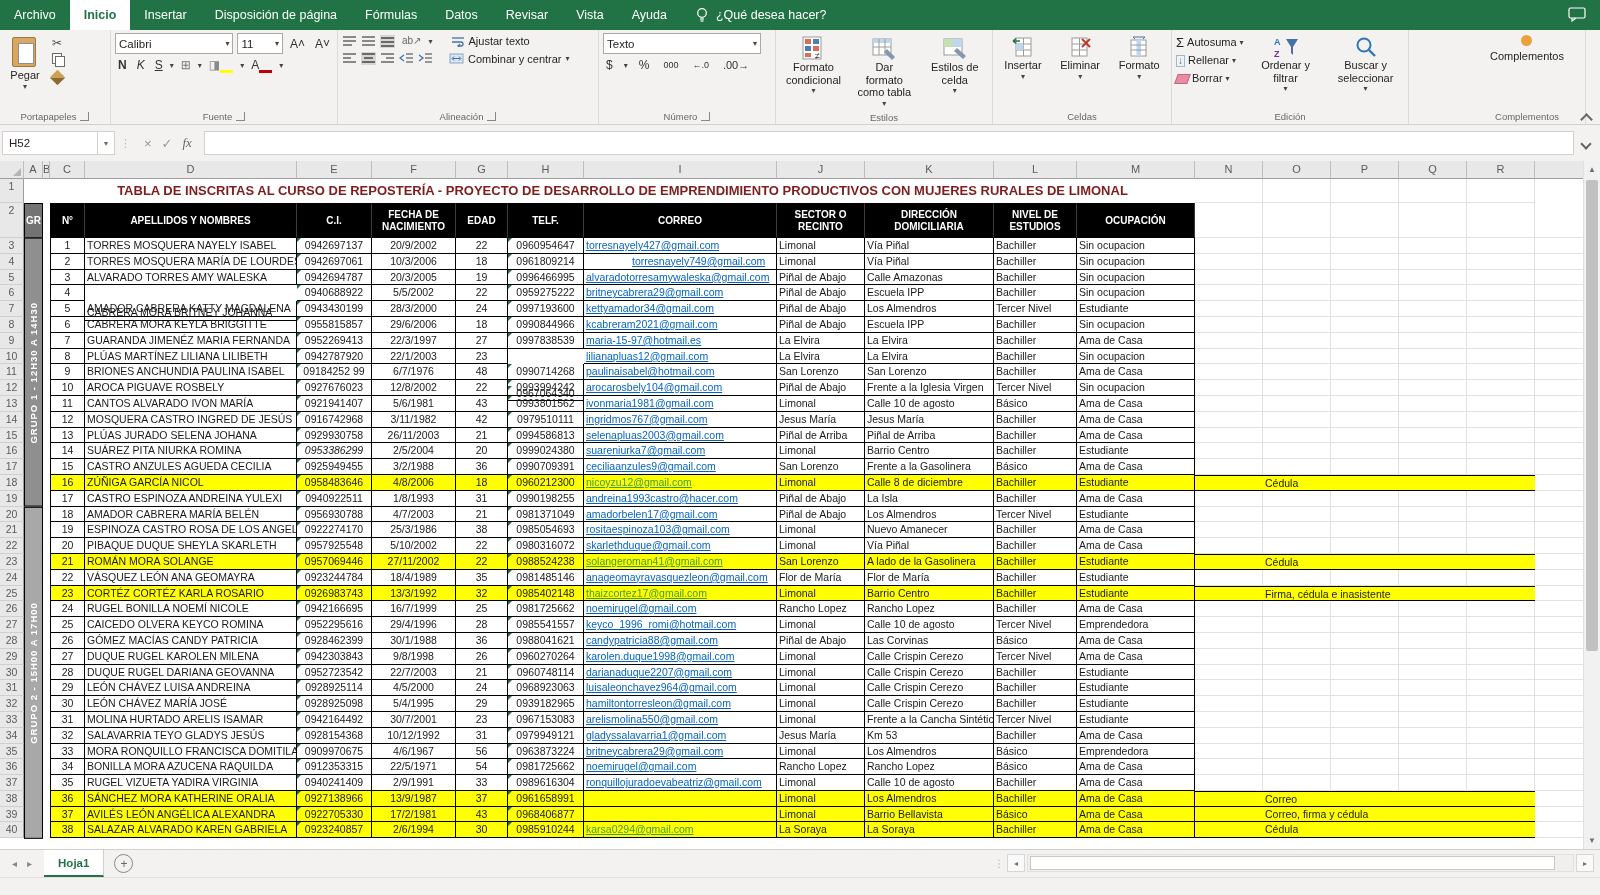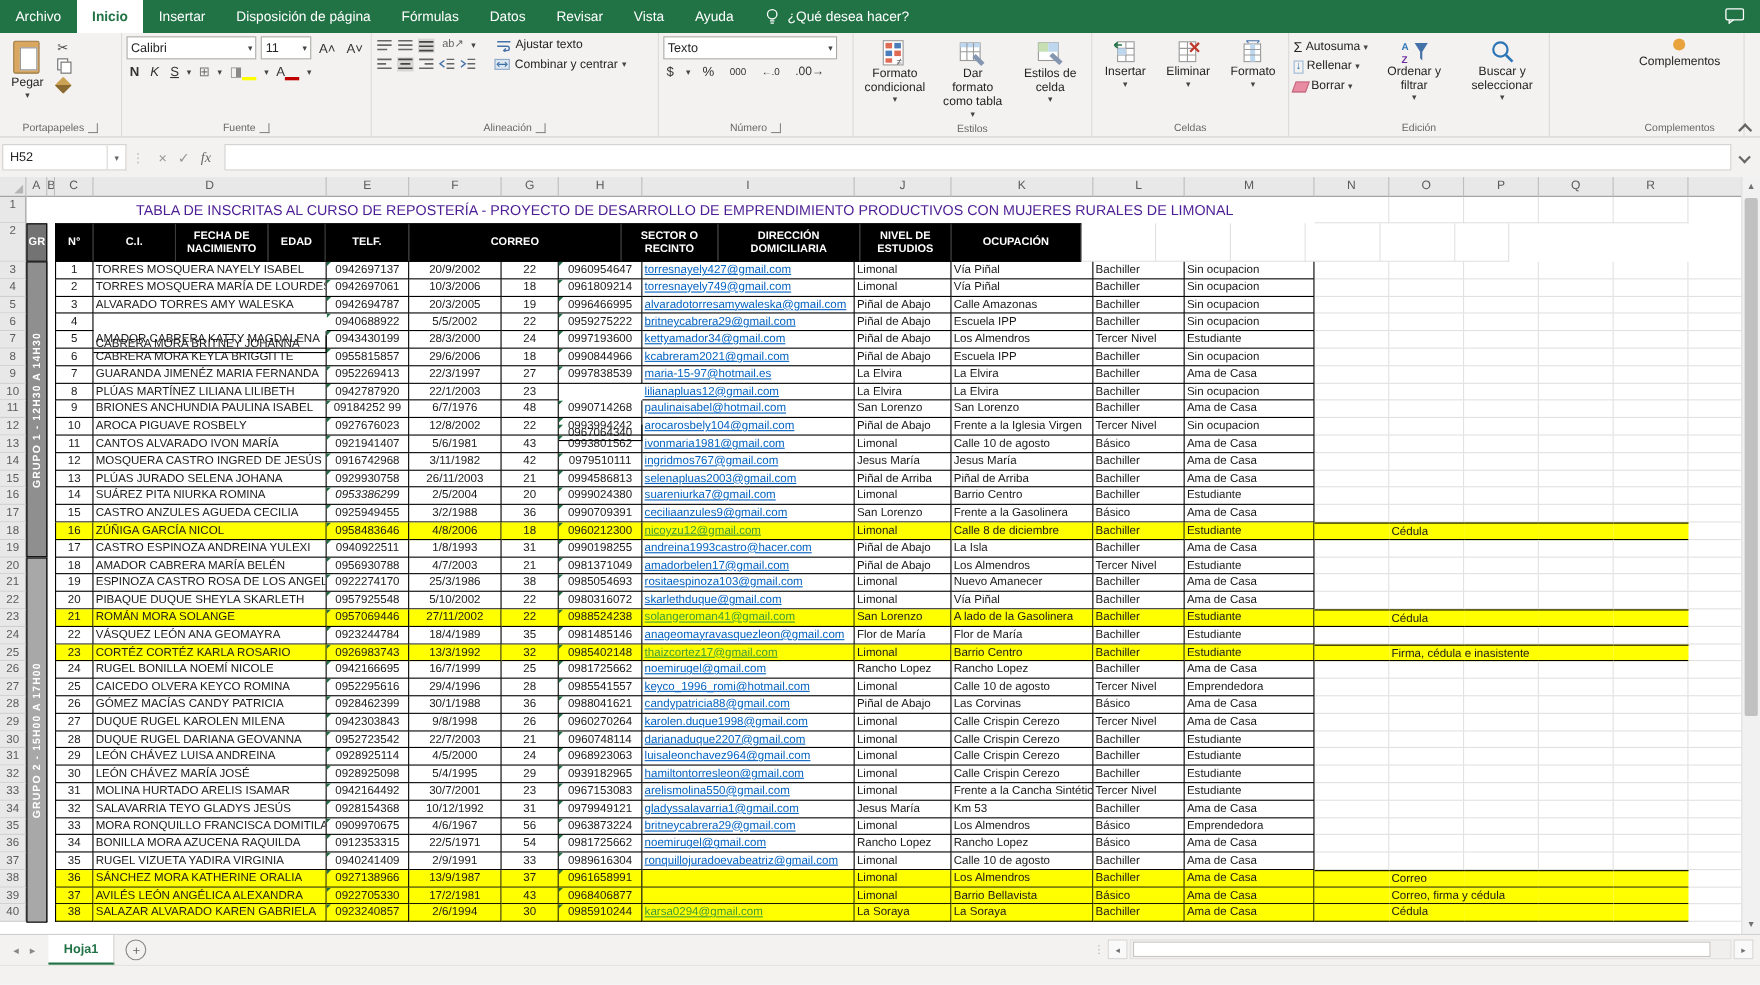--- a/index.html
+++ b/index.html
@@ -54,21 +54,21 @@
   .colhdr{box-sizing:border-box;font-size:11px;color:#5b5b5b;text-align:center;border-right:1px solid #bdbdbd;border-bottom:1px solid #9d9d9d;line-height:17px;flex:0 0 auto;overflow:hidden;}
   .corner{position:relative;background:#e8e8e8;}
   .corner::after{content:"";position:absolute;right:2px;bottom:2px;border-left:8px solid transparent;border-bottom:8px solid #b5b5b5;}
   .rowhdr{box-sizing:border-box;background:#e8e8e8;font-size:10.5px;color:#5b5b5b;text-align:center;border-right:1px solid #9d9d9d;border-bottom:1px solid #cfcfcf;flex:0 0 auto;}
   .tbl{border-right:1px solid #000;border-bottom:1px solid #000;}
   .tbl-left{border-left:1px solid #000;}
   .hdr2{background:#000;color:#fff;font-weight:bold;font-size:10px;display:flex;align-items:center;justify-content:center;text-align:center;white-space:normal;line-height:1.12;border-right:1px solid #3c3c3c;border-bottom:1px solid #000;border-top:1px solid #000;padding:0 1px;}
   .grcell{border-left:1px solid #000;border-right:1px solid #000;}
   .ghost{border-right:1px solid #e1e1e1;border-bottom:1px solid #e1e1e1;}
   .c-center{text-align:center;}
-  .title-cell{font-size:13px;font-weight:normal;display:flex;align-items:center;justify-content:center;color:#4c1d95;text-align:right;}
+  .title-cell{font-size:13px;font-weight:bold;display:flex;align-items:center;justify-content:center;color:#7f1d1d;text-align:right;}
   .emaillink{text-decoration:underline;cursor:pointer;}
   .errtri{position:relative;}
   .errtri::before{content:"";position:absolute;left:0;top:0;border-top:4px solid #1e7145;border-right:4px solid transparent;}
   .hl{background:#ffff00;}
   .hl-bot{border-bottom:1px solid #000 !important;}
   .hl-top{border-top:1px solid #000;}
   .note-cell{overflow:visible;position:relative;z-index:2;}
   .gr-overlay{position:absolute;display:flex;align-items:center;justify-content:center;color:#fff;font-weight:bold;font-size:9.5px;letter-spacing:1px;writing-mode:vertical-rl;transform:rotate(180deg);border:1px solid #000;box-sizing:border-box;}
 
   
@@ -500,20 +500,21 @@
           <div class="cell ghost" style="width: 68px;"></div>
           <div class="cell ghost" style="width: 68px;"></div>
           <div class="cell ghost" style="width: 68px;"></div>
           <div class="cell" style="width: 49px;"></div>
         </div>
         <div class="grow" style="height: 35px;">
           <div class="cell rowhdr" style="width: 24px;">2</div>
           <div class="cell hdr2 grcell" style="width: 19px; background: rgb(115, 115, 115); border-right: 1px solid rgb(0, 0, 0);">GR</div>
           <div class="cell" style="width: 7px;"></div>
           <div class="cell hdr2 tbl-left" style="width: 35px;">N°</div>
+          <div class="cell hdr2" style="width: 212px;">APELLIDOS Y NOMBRES</div>
           <div class="cell hdr2" style="width: 75px;">C.I.</div>
           <div class="cell hdr2" style="width: 84px;">FECHA DE NACIMIENTO</div>
           <div class="cell hdr2" style="width: 52px;">EDAD</div>
           <div class="cell hdr2" style="width: 76px;">TELF.</div>
           <div class="cell hdr2" style="width: 193px;">CORREO</div>
           <div class="cell hdr2" style="width: 88px;">SECTOR O RECINTO</div>
           <div class="cell hdr2" style="width: 129px;">DIRECCIÓN DOMICILIARIA</div>
           <div class="cell hdr2" style="width: 83px;">NIVEL DE ESTUDIOS</div>
           <div class="cell hdr2" style="width: 118px;">OCUPACIÓN</div>
           <div class="cell ghost" style="width: 68px;"></div>
@@ -548,21 +549,21 @@
         <div class="grow" style="height: 15.8px;">
           <div class="cell rowhdr" style="width: 24px;">4</div>
           <div class="cell grcell" style="width: 19px; background: rgb(143, 143, 143);"></div>
           <div class="cell" style="width: 7px;"></div>
           <div class="cell tbl tbl-left c-center" style="width: 35px;">2</div>
           <div class="cell tbl" style="width: 212px;">TORRES MOSQUERA MARÍA DE LOURDES</div>
           <div class="cell tbl c-center errtri" style="width: 75px;">0942697061</div>
           <div class="cell tbl c-center" style="width: 84px;">10/3/2006</div>
           <div class="cell tbl c-center" style="width: 52px;">18</div>
           <div class="cell tbl c-center errtri" style="width: 76px;">0961809214</div>
-          <div class="cell tbl" style="width: 193px;"><span class="emaillink" style="color: rgb(5, 99, 193);">torresnayely749@gmail.com</span></div>
+          <div class="cell tbl" style="width: 193px;"><span class="emaillink" style="color: rgb(5, 99, 193); margin-left: 46px;">torresnayely749@gmail.com</span></div>
           <div class="cell tbl" style="width: 88px;">Limonal</div>
           <div class="cell tbl" style="width: 129px;">Vía Piñal</div>
           <div class="cell tbl" style="width: 83px;">Bachiller</div>
           <div class="cell tbl" style="width: 118px;">Sin ocupacion</div>
           <div class="cell ghost" style="width: 68px;"></div>
           <div class="cell ghost" style="width: 68px;"></div>
           <div class="cell ghost" style="width: 68px;"></div>
           <div class="cell ghost" style="width: 68px;"></div>
           <div class="cell ghost" style="width: 68px;"></div>
           <div class="cell ghost" style="width: 49px;"></div>

